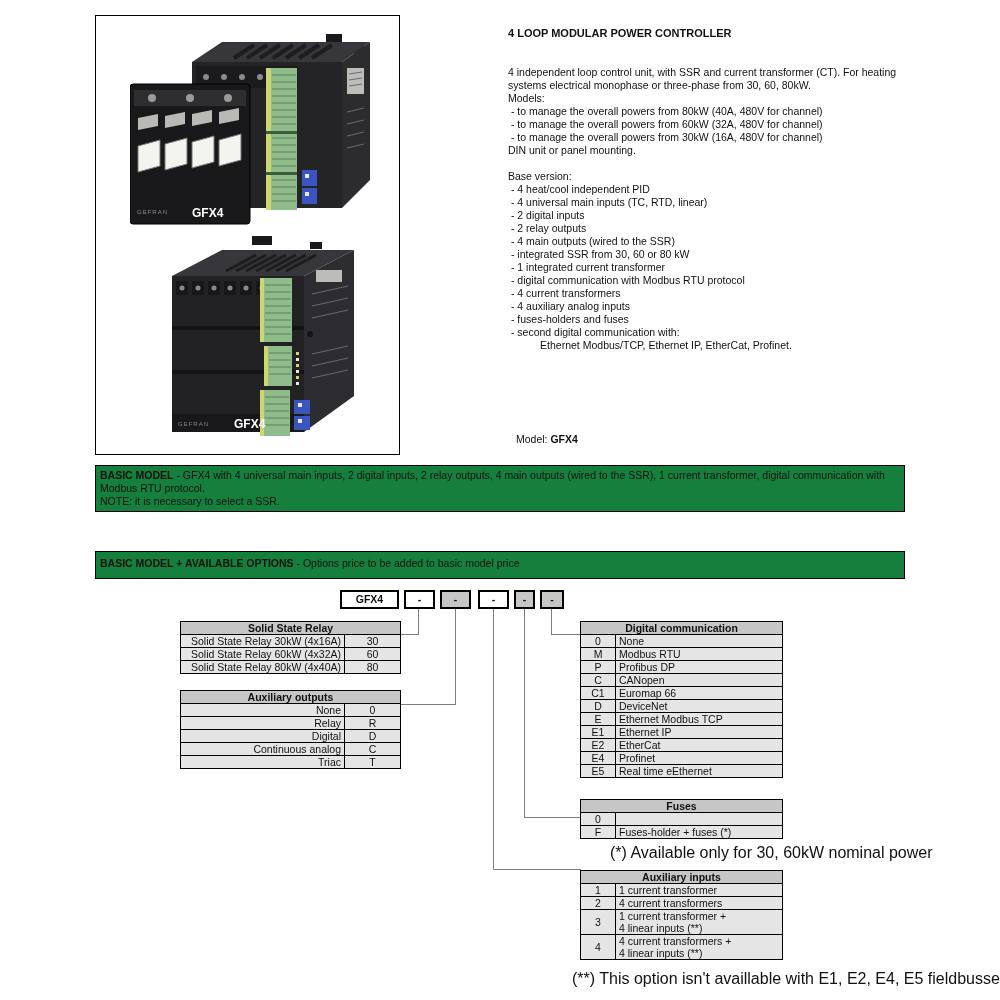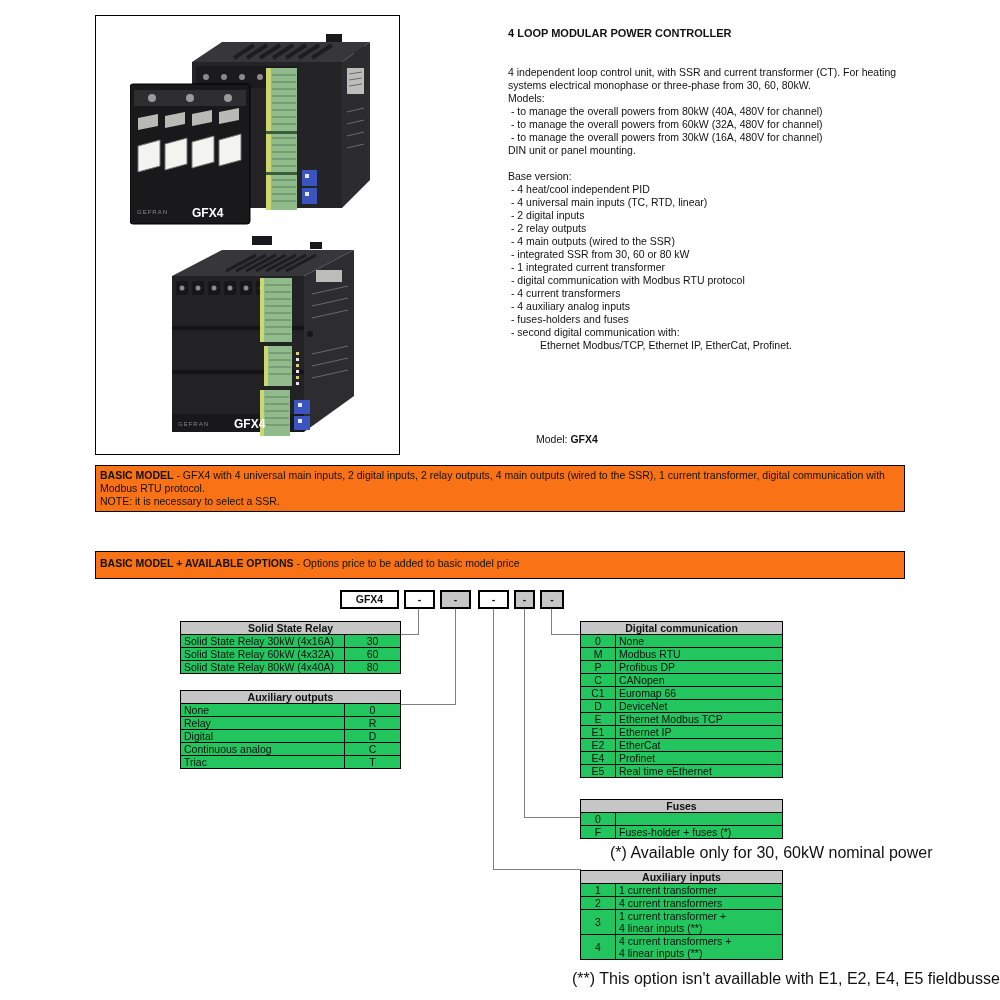--- a/index.html
+++ b/index.html
@@ -19,25 +19,25 @@
 
   
   #picture-panel{left:95px;top:15px;width:303px;height:438px;border:1px solid #000;background:#fff;}
   #device-photo-1{left:34px;top:16px;}
   #device-photo-2{left:56px;top:218px;}
 
   
   #overview-title{left:508px;top:27px;font-size:11px;font-weight:bold;white-space:pre;}
   #overview-lines{left:508px;top:66px;font-size:10.5px;}
   .tline{height:13px;line-height:13px;white-space:pre;}
-  #model-line{left:536px;top:433px;font-size:10.5px;white-space:pre;}
+  #model-line{left:516px;top:433px;font-size:10.5px;white-space:pre;}
   #model-line b{font-weight:bold;}
 
   
-  .wide-box{left:95px;width:800px;border:1px solid #000;font-size:10.5px;line-height:13px;background:#f97316;}
+  .wide-box{left:95px;width:800px;border:1px solid #000;font-size:10.5px;line-height:13px;background:#15803d;}
   #basic-model{top:465px;height:39px;padding:3px 4px;}
   #options-header{top:551px;height:16px;padding:5px 4px;}
   .lead{font-weight:bold;}
 
   
   .code-box{top:590px;height:15px;border:2px solid #000;background:#fff;text-align:center;
             font-size:10.5px;font-weight:bold;line-height:15px;}
   .box-gray{background:var(--box-gray);}
   .box-white{background:#fff;}
   #model-box{left:340px;width:55px;}
@@ -54,25 +54,25 @@
   #c2v{left:455px;top:609px;width:1px;height:96px;}
   #c2h{left:398px;top:704px;width:58px;height:1px;}
   #c3v{left:493px;top:609px;width:1px;height:261px;}
   #c3h{left:493px;top:869px;width:88px;height:1px;}
   #c4v{left:524px;top:609px;width:1px;height:209px;}
   #c4h{left:524px;top:817px;width:57px;height:1px;}
   #c5v{left:551px;top:609px;width:1px;height:26px;}
   #c5h{left:551px;top:634px;width:30px;height:1px;}
 
   
-  table.opt{position:absolute;border-collapse:collapse;font-size:10.5px;background:#22c55e;}
+  table.opt{position:absolute;border-collapse:collapse;font-size:10.5px;background:#e5e5e5;}
   table.opt th{background:var(--header-gray);font-weight:bold;border:1px solid #000;
                height:12px;padding:0 2px;font-size:10.5px;}
   table.opt td{border:1px solid #000;height:12px;padding:0 3px;line-height:12px;white-space:pre-line;}
-  .cell-label{width:157px;text-align:left;}
+  .cell-label{width:157px;text-align:right;}
   .cell-code{width:49px;text-align:center;}
   .cell-code-r{width:28px;text-align:center;}
   .cell-label-r{width:160px;text-align:left;}
   #ssr-table{left:180px;top:621px;}
   #aux-outputs-table{left:180px;top:690px;}
   #digital-comm-table{left:580px;top:621px;}
   #fuses-table{left:580px;top:799px;}
   #aux-inputs-table{left:580px;top:870px;}
   .table-note{font-size:16px;white-space:pre;}
   #fuses-note{left:610px;top:844px;}

